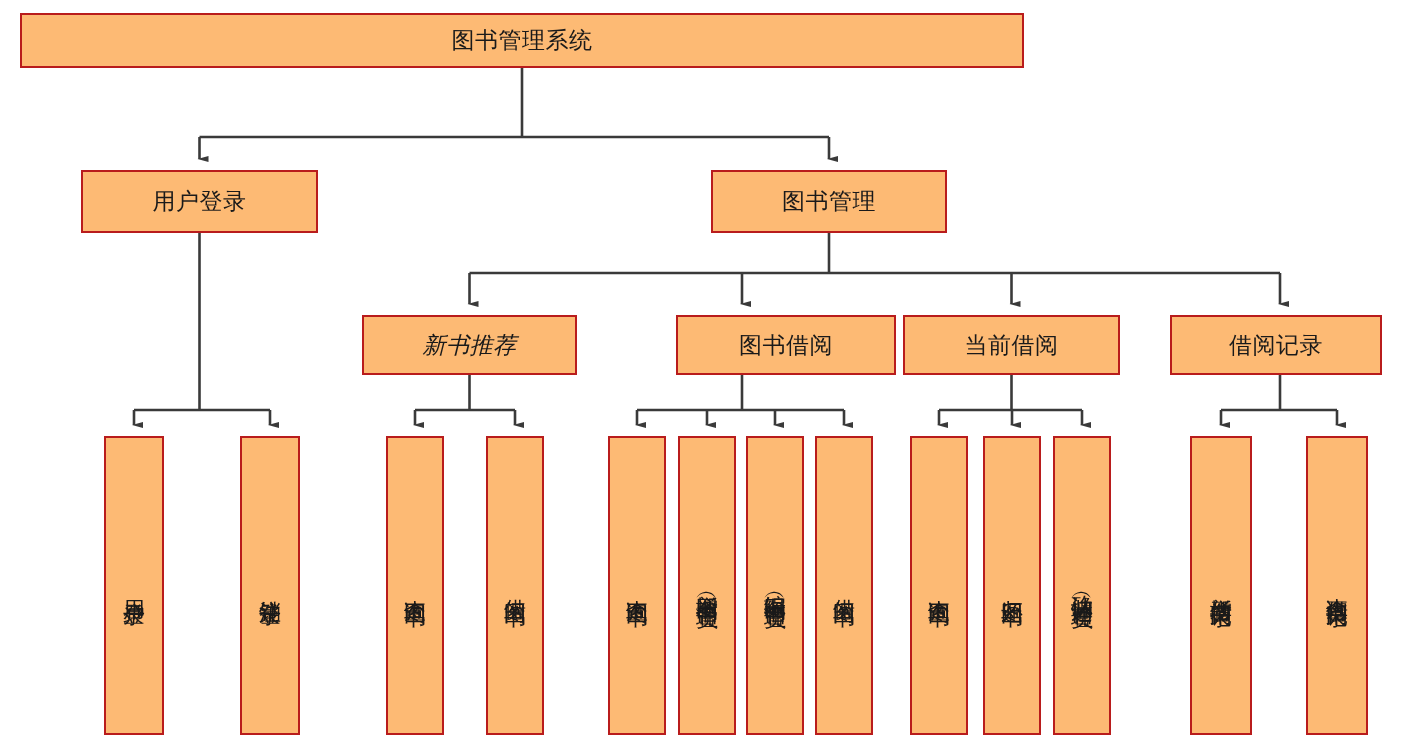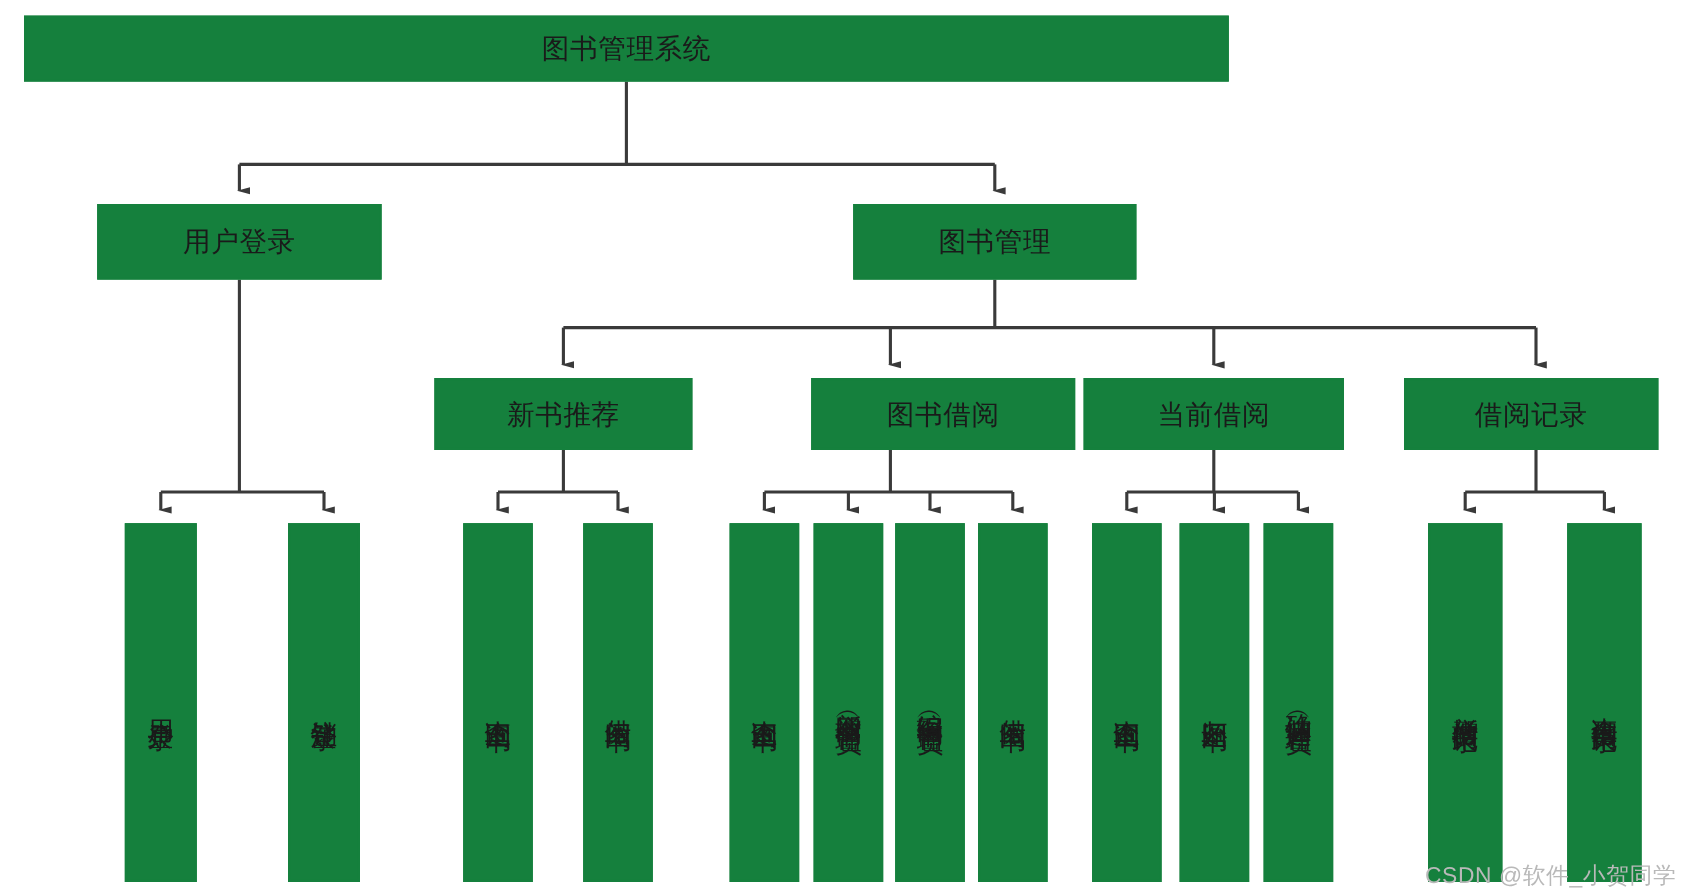--- a/index.html
+++ b/index.html
@@ -24,22 +24,22 @@
     position: absolute;
     left: 0;
     top: 0;
     width: 1405px;
     height: 747px;
     display: block;
   }
   .node-box {
     position: absolute;
     box-sizing: border-box;
-    background: #15803d;
-    border: 2px solid #15803d;
+    background: #fdba74;
+    border: 2px solid #b91c1c;
     display: flex;
     align-items: center;
     justify-content: center;
     overflow: hidden;
   }
   .node-label-h {
     font-size: 23px;
     line-height: 1.15;
     color: #1a1a1a;
     white-space: nowrap;
@@ -121,21 +121,21 @@
   <div id="boxes-layer">
       <div class="node-box" style="left: 20px; top: 13px; width: 1004px; height: 55px;">
         <div class="node-label-h">图书管理系统</div>
       </div>
       <div class="node-box" style="left: 81px; top: 170px; width: 237px; height: 63px;">
         <div class="node-label-h">用户登录</div>
       </div>
       <div class="node-box" style="left: 711px; top: 170px; width: 236px; height: 63px;">
         <div class="node-label-h">图书管理</div>
       </div>
-      <div class="node-box" style="left: 362px; top: 315px; width: 215px; height: 60px;">
+      <div class="node-box" style="left: 362px; top: 315px; width: 215px; height: 60px; font-style: italic;">
         <div class="node-label-h">新书推荐</div>
       </div>
       <div class="node-box" style="left: 632px; top: 315px; width: 220px; height: 60px; margin-left: 44px;">
         <div class="node-label-h">图书借阅</div>
       </div>
       <div class="node-box" style="left: 903px; top: 315px; width: 217px; height: 60px; align-items: center;">
         <div class="node-label-h">当前借阅</div>
       </div>
       <div class="node-box" style="left: 1170px; top: 315px; width: 212px; height: 60px;">
         <div class="node-label-h">借阅记录</div>
@@ -174,14 +174,13 @@
         <div class="node-label-v">确认归还（管理员）</div>
       </div>
       <div class="node-box leaf-box" style="left: 1190px; top: 436px; width: 62px; height: 299px;">
         <div class="node-label-v">新增借阅记录</div>
       </div>
       <div class="node-box leaf-box" style="left: 1306px; top: 436px; width: 62px; height: 299px;">
         <div class="node-label-v">查询借阅记录</div>
       </div>
     </div>
 
-  <div class="watermark">CSDN @软件_小贺同学</div>
 </div>
 
 </body></html>

